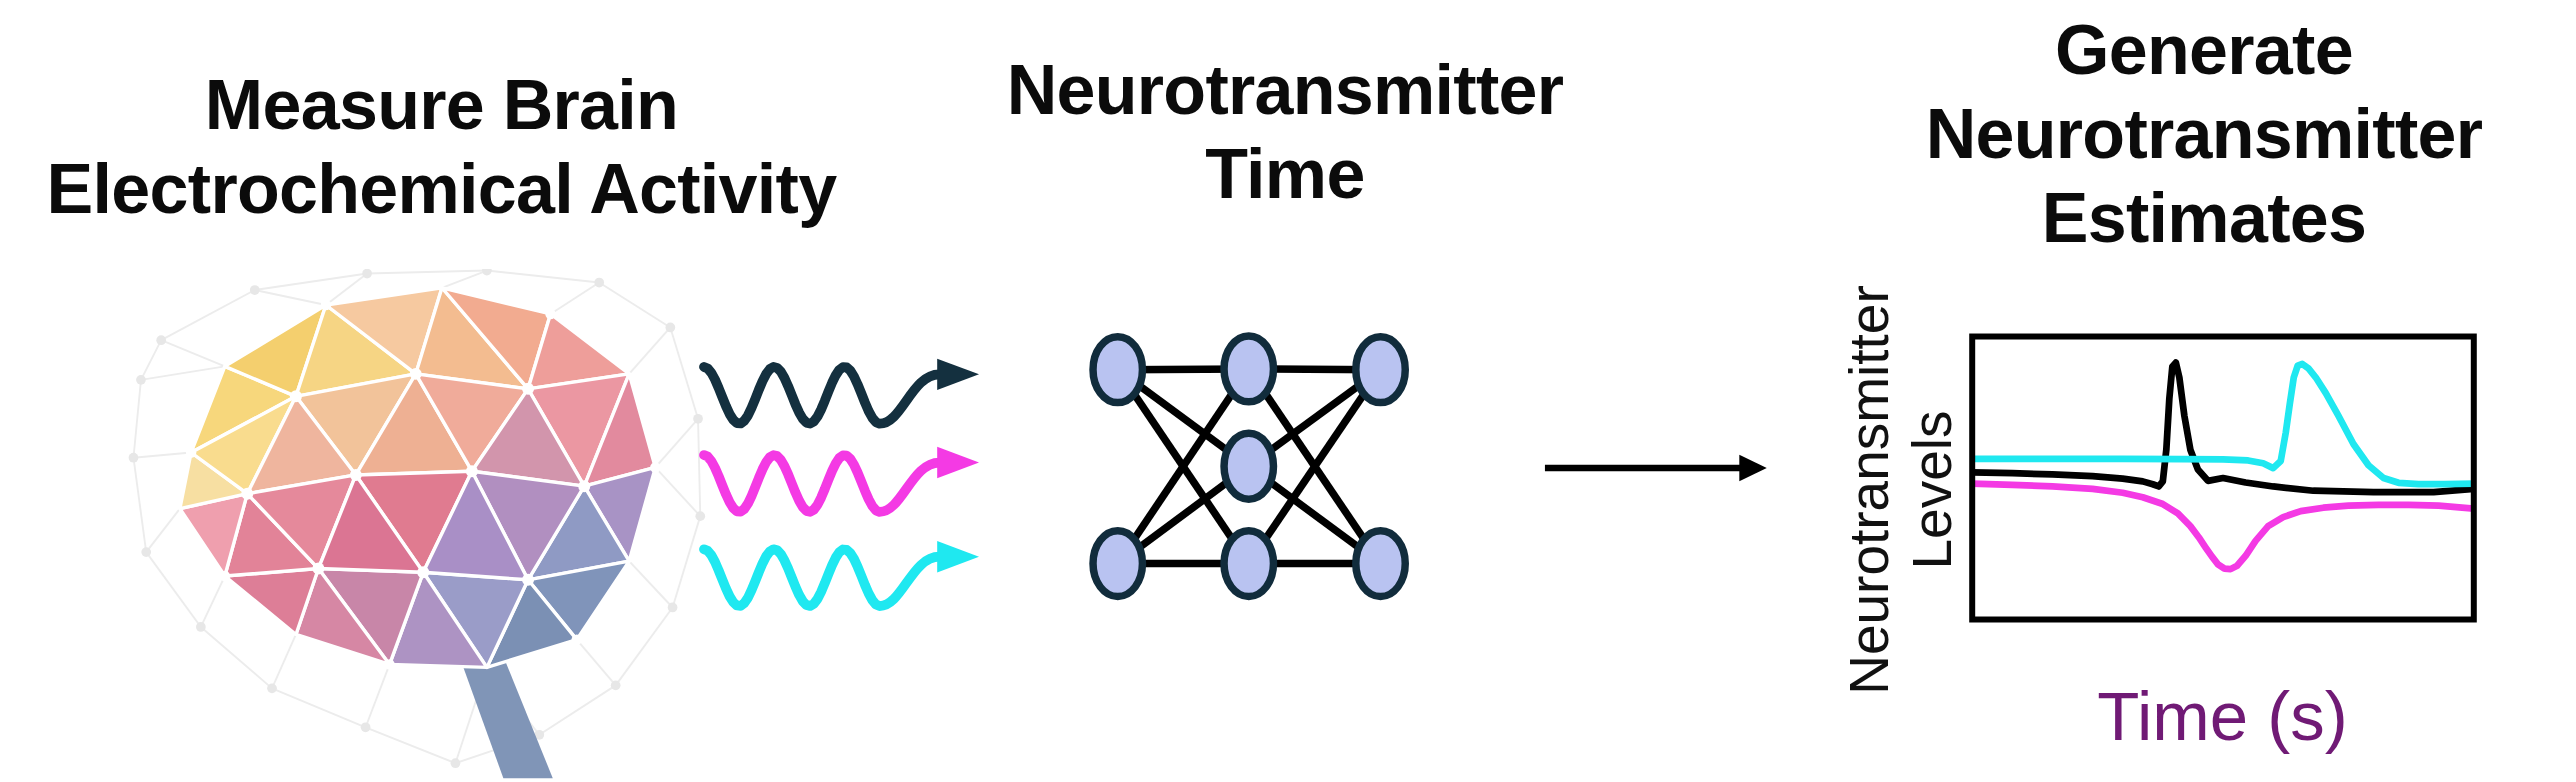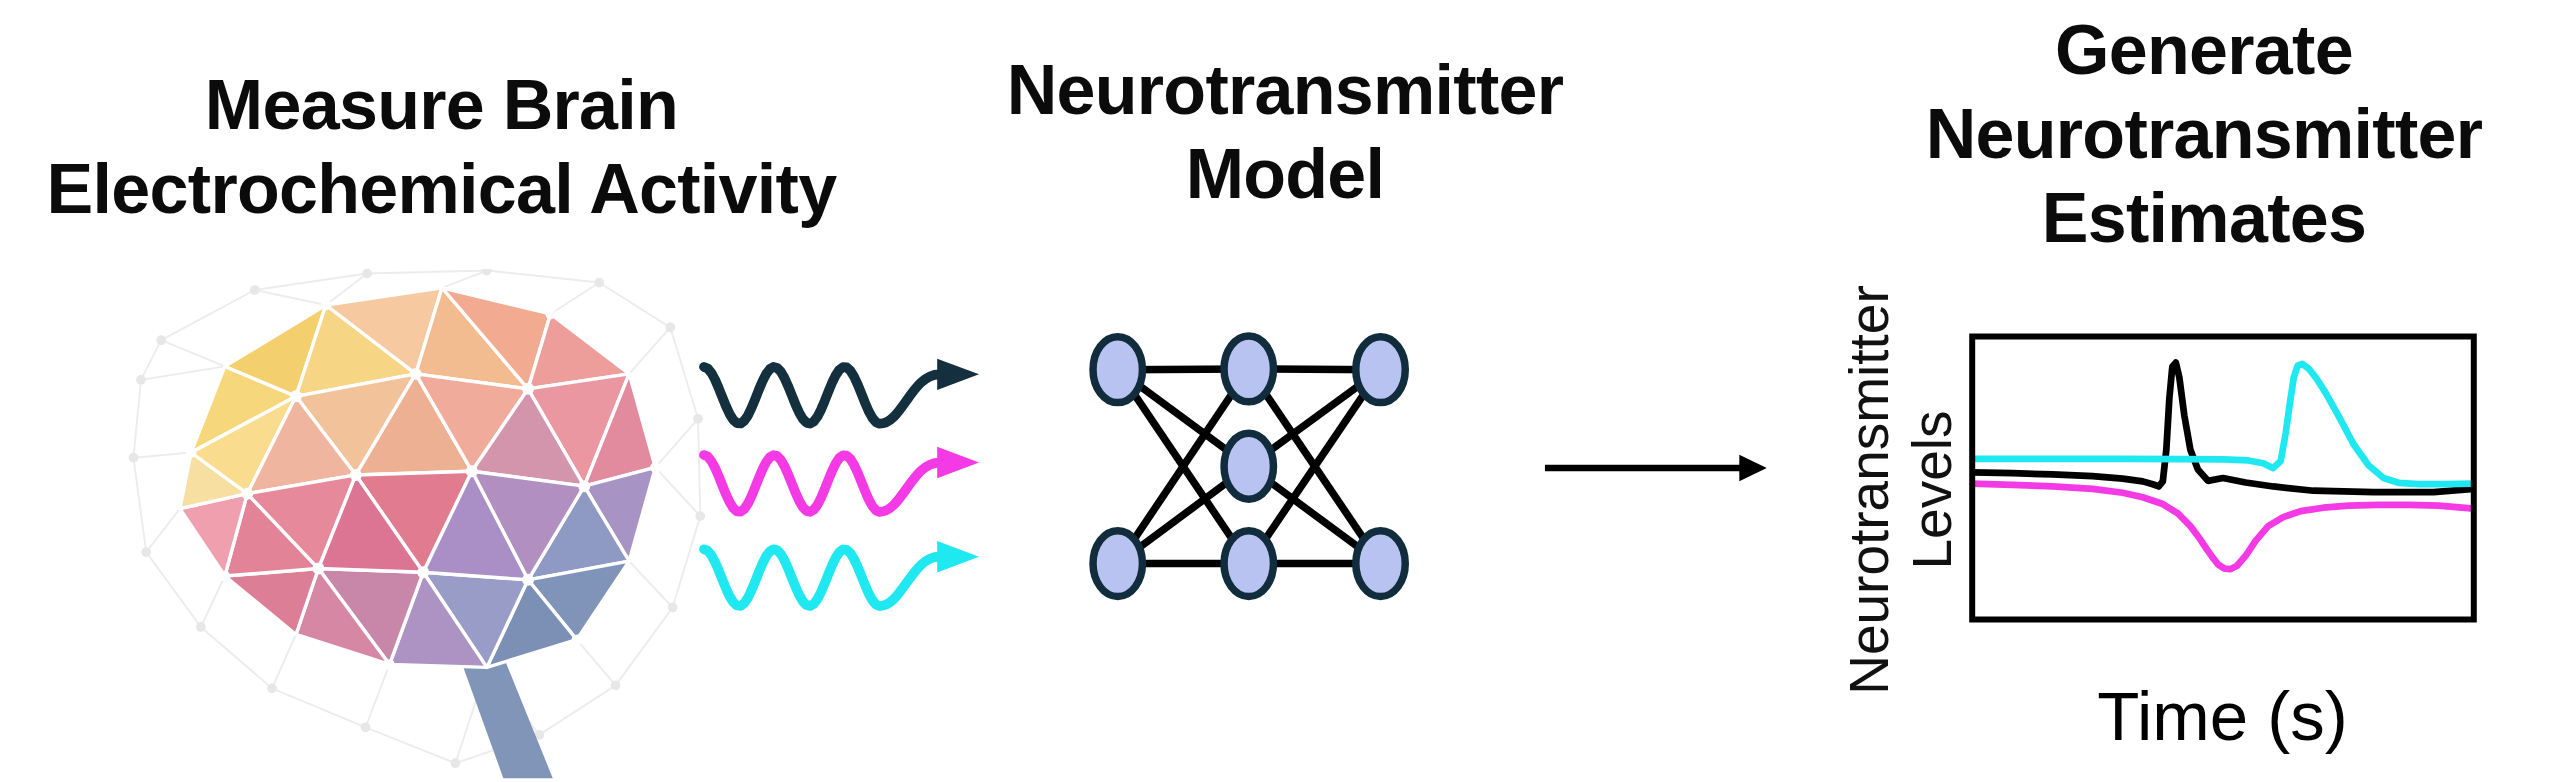--- a/index.html
+++ b/index.html
@@ -35,37 +35,37 @@
     left: 1639px; top: 427px;
     width: 524px; height: 126px;
     transform: rotate(-90deg);
     font-size: 55px; line-height: 63px;
     text-align: center; color: #111111;
     white-space: nowrap;
   }
   .xlabel {
     position: absolute;
     left: 1998px; top: 677px; width: 449px;
-    font-size: 69px; text-align: center; color: #000000;
+    font-size: 69px; text-align: center; color: #701a75;
     white-space: nowrap;
   }
 </style>
 </head>
 <body>
 
 <div class="canvas">
 
   <div class="title title-measure">
     <div>Measure Brain</div>
     <div>Electrochemical Activity</div>
   </div>
 
   <div class="title title-model">
     <div>Neurotransmitter</div>
-    <div>Model</div>
+    <div>Time</div>
   </div>
 
   <div class="title title-output">
     <div>Generate</div>
     <div>Neurotransmitter</div>
     <div>Estimates</div>
   </div>
 
   <svg id="brain-svg" class="svg-abs" width="599" height="513" viewBox="0 0 800 685">
       <g>

